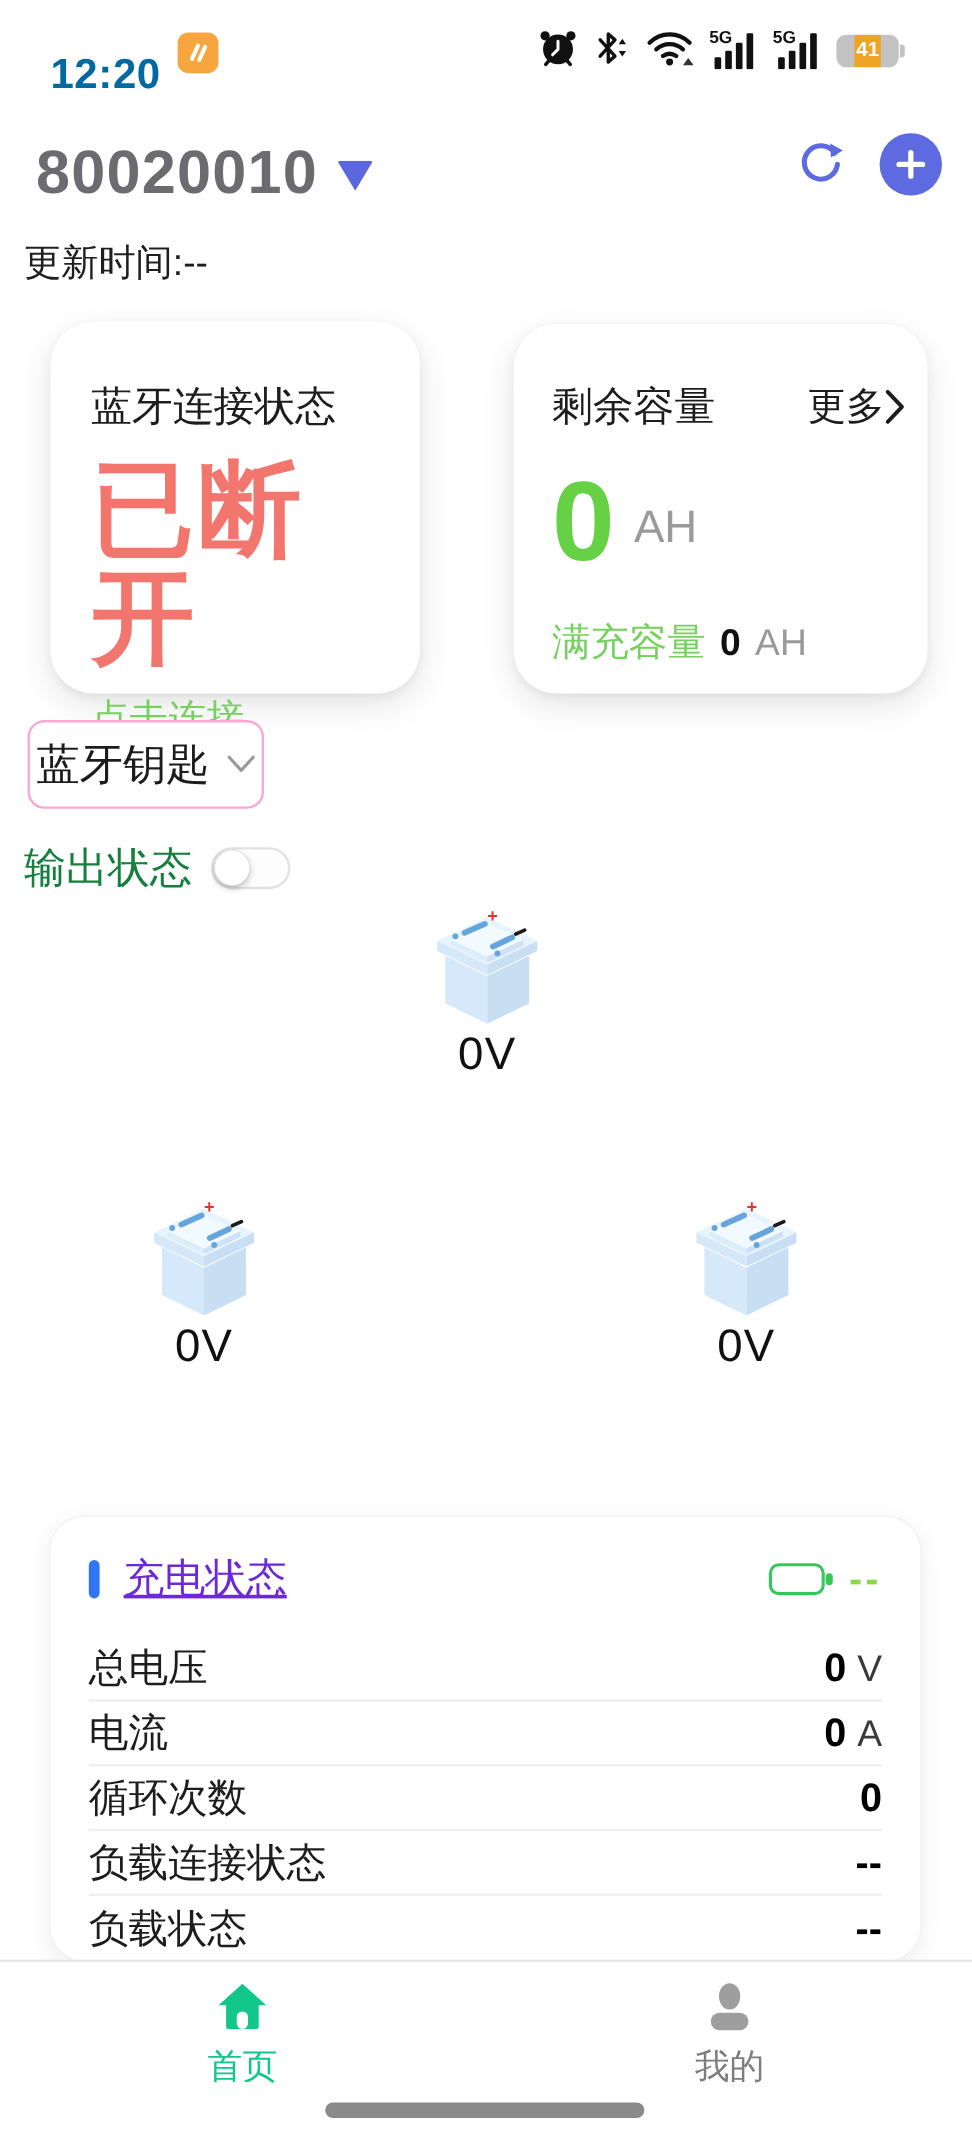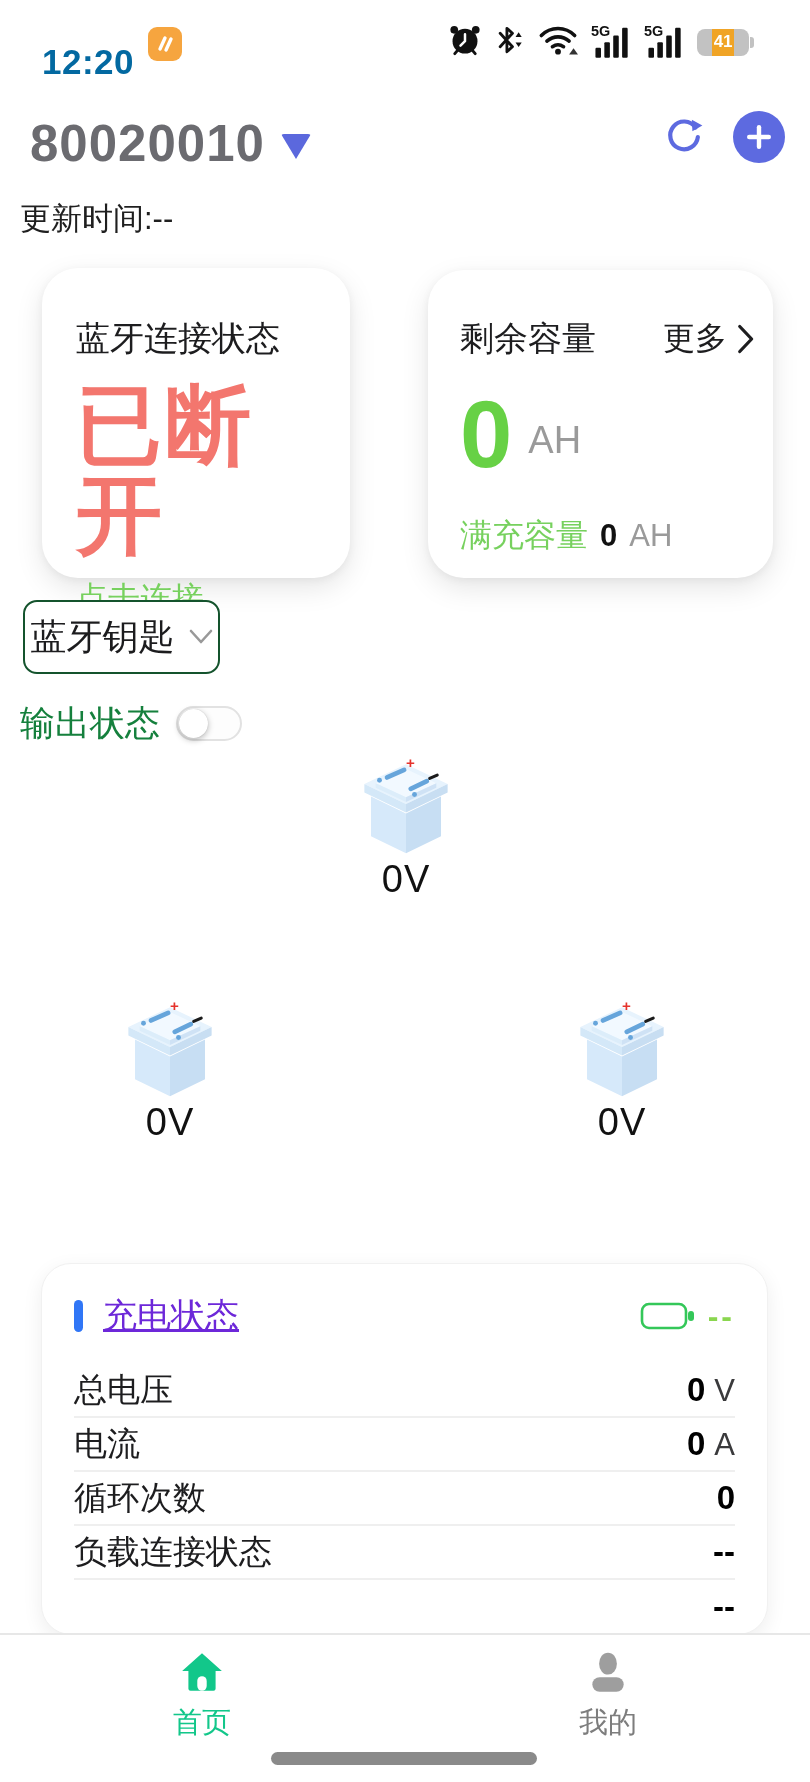--- a/index.html
+++ b/index.html
@@ -28,31 +28,31 @@
   .update-time { position:absolute; left:20px; top:198px; font-size:31px; color:#1f1f1f; }
   
   .card { position:absolute; background:#fff; border-radius:36px; box-shadow:0 10px 28px rgba(0,0,0,0.10), 0 2px 8px rgba(0,0,0,0.05); }
   .bt-card { left:42px; top:268px; width:308px; height:310px; padding:48px 30px 0 34px; cursor:pointer; }
   .bt-title { font-size:34px; color:#1d1d1f; }
   .bt-status { margin-top:18px; font-size:86px; font-weight:700; color:#f3766e; letter-spacing:3px; line-height:1.05; }
   .bt-action { margin-top:16px; font-size:32px; color:#77d15e; }
   .cap-card { left:428px; top:270px; width:345px; height:308px; padding:46px 18px 0 32px; }
   .cap-head { display:flex; align-items:center; }
   .cap-title { font-size:34px; color:#1d1d1f; }
-  .cap-more { margin-left:auto; display:flex; align-items:center; gap:10px; cursor:pointer; }
+  .cap-more { margin-left:auto; display:flex; align-items:center; cursor:pointer; }
   .cap-more-label { font-size:32px; color:#1d1d1f; }
   .cap-value-row { display:flex; align-items:center; margin-top:26px; }
   .cap-value { font-size:94px; font-weight:700; color:#67d145; line-height:1; }
   .cap-unit { font-size:38px; color:#9a9a9a; margin-left:16px; margin-top:10px; }
   .cap-full-row { display:flex; align-items:baseline; margin-top:32px; gap:12px; }
   .cap-full-label { font-size:32px; color:#77d15e; }
   .cap-full-value { font-size:31px; font-weight:700; color:#111; }
   .cap-full-unit { font-size:31px; color:#9a9a9a; }
   
-  .key-select { position:absolute; left:23px; top:600px; width:197px; height:74px; border:2px solid #14532d; border-radius:14px; background:#fff; display:flex; align-items:center; justify-content:center; gap:14px; cursor:pointer; }
+  .key-select { position:absolute; left:23px; top:600px; width:197px; height:74px; border:2px solid #f9a8d4; border-radius:14px; background:#fff; display:flex; align-items:center; justify-content:center; gap:14px; cursor:pointer; }
   .key-select-label { font-size:36px; color:#1c1c1e; }
   .output-row { position:absolute; left:20px; top:700px; display:flex; align-items:center; gap:16px; }
   .output-label { font-size:35px; color:#15803d; }
   .toggle { position:relative; width:66px; height:35px; border:2px solid #e2e2e2; border-radius:18px; background:#fdfdfd; cursor:pointer; }
   .toggle-knob { position:absolute; left:1px; top:1px; width:29px; height:29px; border-radius:50%; background:#fff; box-shadow:0 2px 6px rgba(0,0,0,0.28), 0 0 1px rgba(0,0,0,0.2); }
   
   .battery-cell { position:absolute; width:110px; display:flex; flex-direction:column; align-items:center; cursor:pointer; }
   .battery-cell.b1 { left:351px; top:750px; }
   .battery-cell.b2 { left:115px; top:993px; }
   .battery-cell.b3 { left:567px; top:993px; }
@@ -302,20 +302,21 @@
             <span class="charge-row-value">0</span>
           </span>
       </div>
       <div class="charge-row">
         <span class="charge-row-label">负载连接状态</span>
         <span class="charge-row-val">
             <span class="charge-row-value">--</span>
           </span>
       </div>
       <div class="charge-row">
+        <span class="charge-row-label">负载状态</span>
         <span class="charge-row-val">
             <span class="charge-row-value">--</span>
           </span>
       </div>
     </div>
   </div>
 
   <div class="tabbar">
     <div class="tab tab-home">
       <svg width="46" height="46" viewBox="0 0 44 44">

